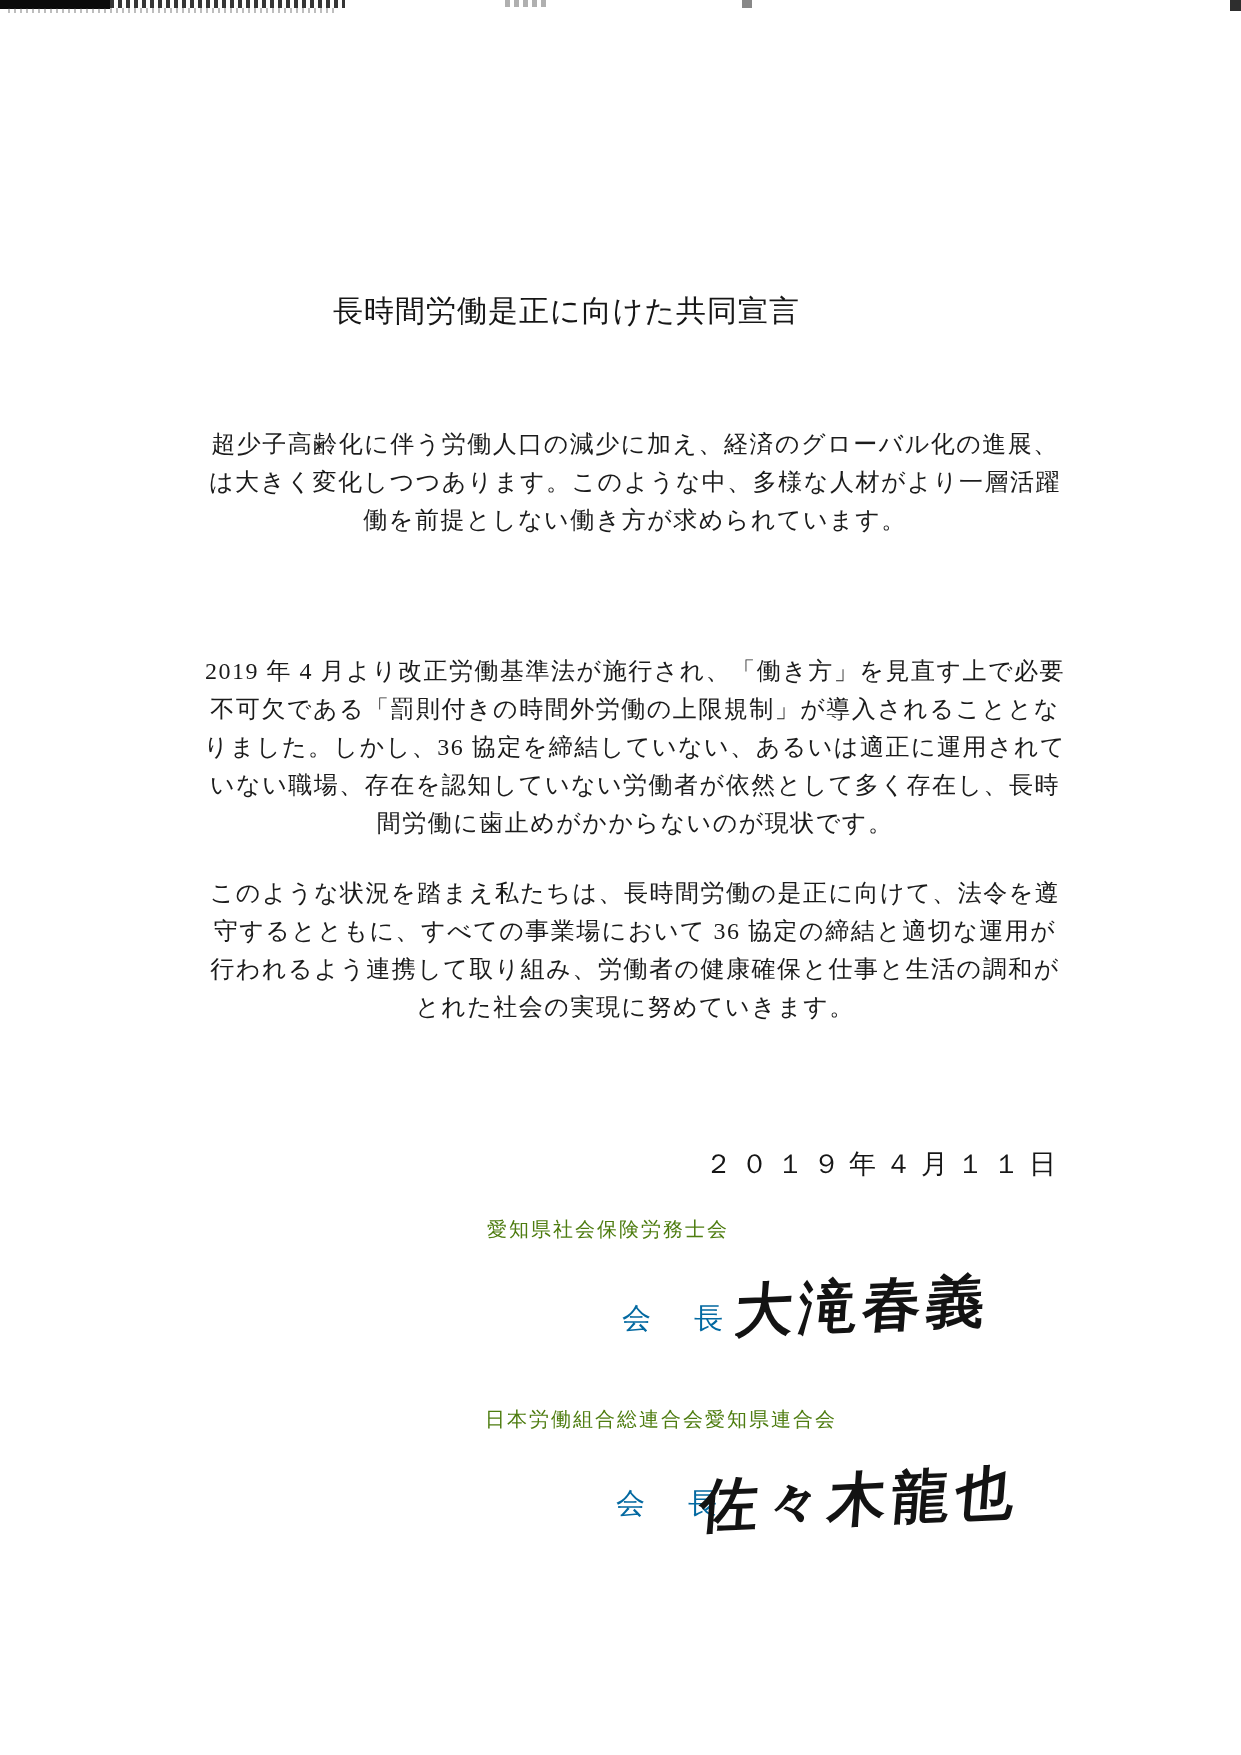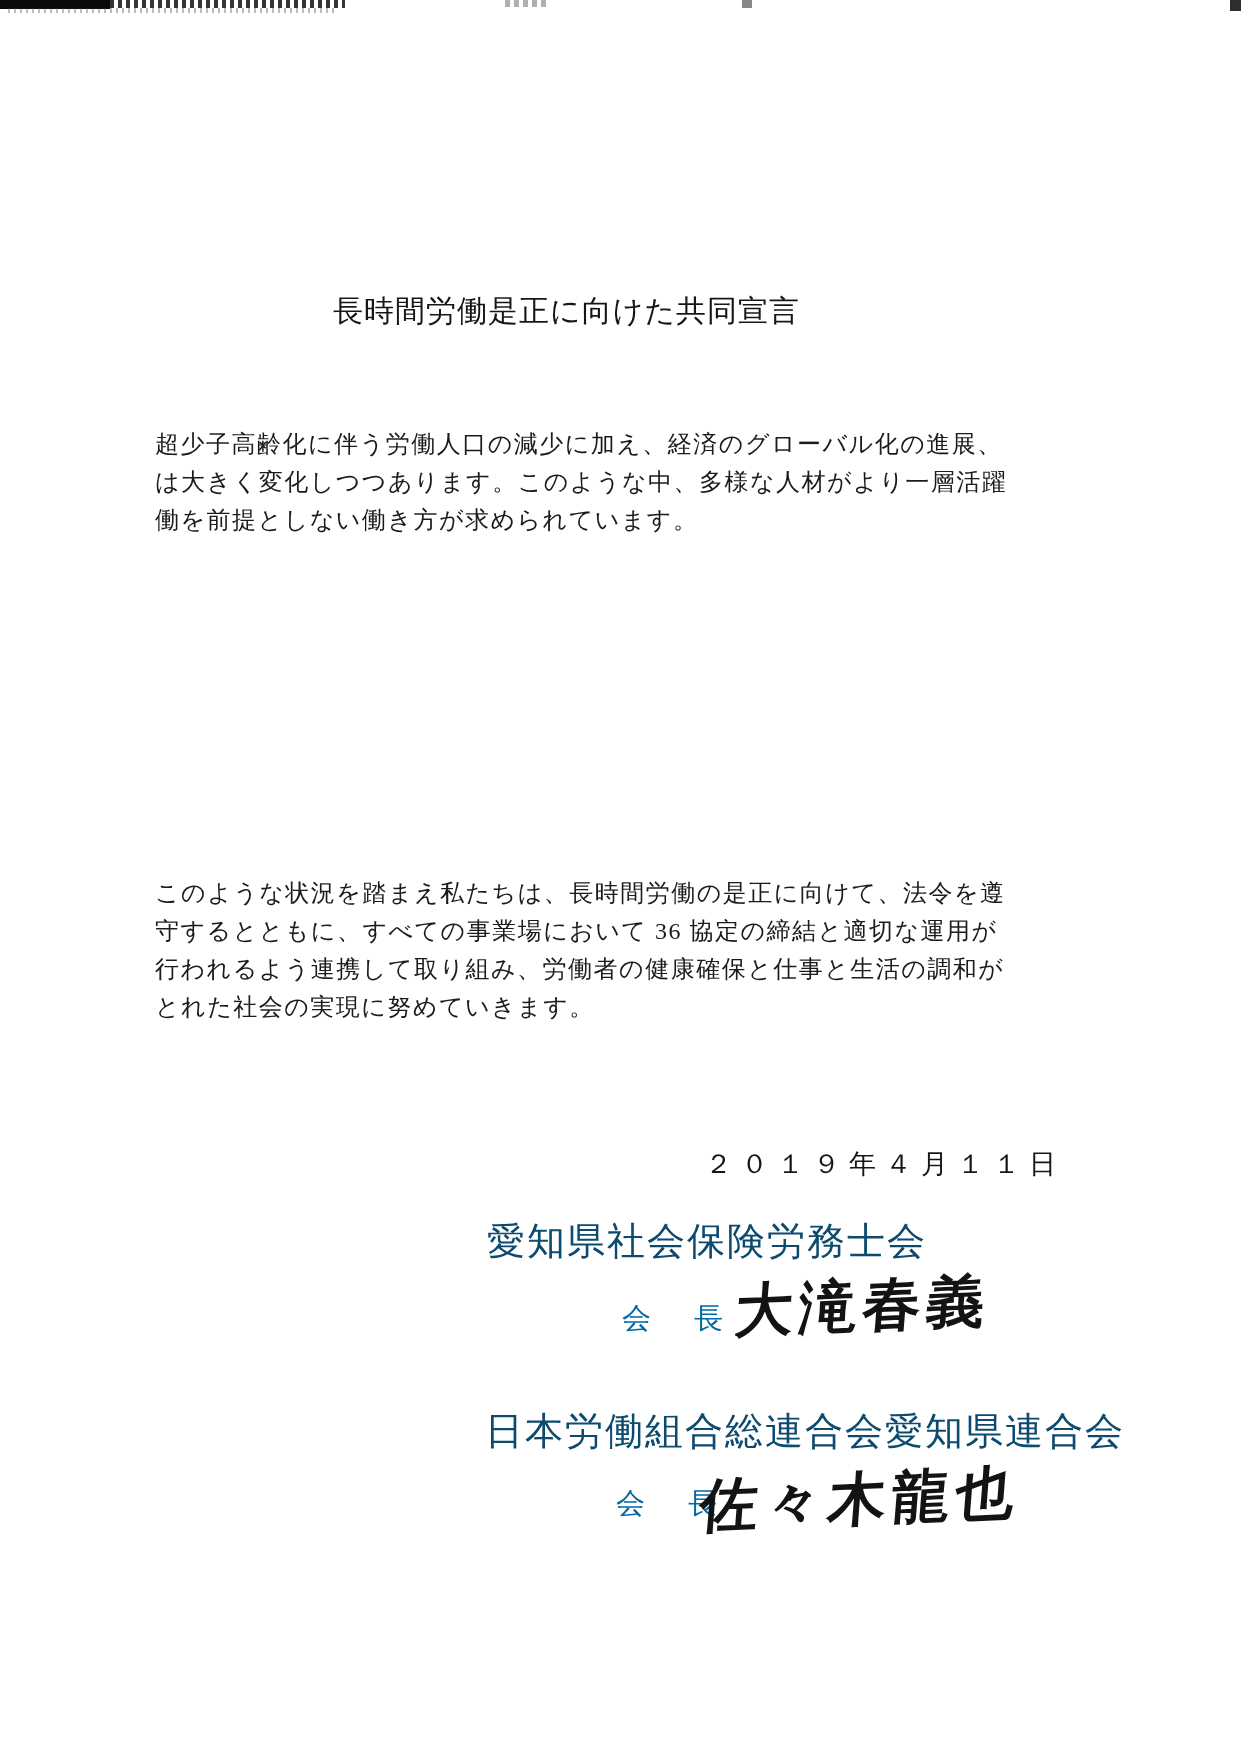--- a/index.html
+++ b/index.html
@@ -9,20 +9,21 @@
   }
   #page {
     position: relative;
     width: 1241px;
     height: 1755px;
     margin: 0 auto;
     background: #ffffff;
     overflow: hidden;
     font-family: "Liberation Serif", "DejaVu Serif", serif;
     color: #1b1b1b;
+    text-align: center;
   }
   
   .noise { position: absolute; }
   #noise-a { left: 0; top: 0; width: 110px; height: 9px; background: #0a0a0a; }
   #noise-b { left: 110px; top: 0; width: 235px; height: 8px;
              background: repeating-linear-gradient(90deg, #121212 0 4px, transparent 4px 8px);
              opacity: .85; }
   #noise-c { left: 8px; top: 8px; width: 330px; height: 5px;
              background: repeating-linear-gradient(90deg, #454545 0 2px, transparent 2px 6px);
              opacity: .35; }
@@ -64,24 +65,24 @@
     top: 1146px;
     right: 176px;
     font-size: 27px;
     letter-spacing: 9px;
     white-space: nowrap;
     color: #161616;
     margin-left: 12px;
   }
   .org-name {
     position: absolute;
-    font-size: 38px;
+    font-size: 20px;
     letter-spacing: 2px;
     white-space: nowrap;
-    color: #0c4a6e;
+    color: #4d7c0f;
   }
   #org-1 { left: 487px; top: 1216px; }
   #org-2 { left: 485px; top: 1406px; }
 
   .role-label {
     position: absolute;
     font-size: 29px;
     letter-spacing: 7px;
     white-space: nowrap;
     color: #0369a1;
@@ -115,20 +116,27 @@
   <div id="noise-f" class="noise"></div>
 
   <div class="doc-title">長時間労働是正に向けた共同宣言</div>
 
   <div id="para-1" class="para">
     <div class="line">超少子高齢化に伴う労働人口の減少に加え、経済のグローバル化の進展、</div>
     <div class="line">は大きく変化しつつあります。このような中、多様な人材がより一層活躍</div>
     <div class="line">働を前提としない働き方が求められています。</div>
   </div>
 
+  <div id="para-2" class="para">
+    <div class="line">2019 年 4 月より改正労働基準法が施行され、「働き方」を見直す上で必要</div>
+    <div class="line">不可欠である「罰則付きの時間外労働の上限規制」が導入されることとな</div>
+    <div class="line">りました。しかし、36 協定を締結していない、あるいは適正に運用されて</div>
+    <div class="line">いない職場、存在を認知していない労働者が依然として多く存在し、長時</div>
+    <div class="line">間労働に歯止めがかからないのが現状です。</div>
+  </div>
 
   <div id="para-3" class="para">
     <div class="line">このような状況を踏まえ私たちは、長時間労働の是正に向けて、法令を遵</div>
     <div class="line">守するとともに、すべての事業場において 36 協定の締結と適切な運用が</div>
     <div class="line">行われるよう連携して取り組み、労働者の健康確保と仕事と生活の調和が</div>
     <div class="line">とれた社会の実現に努めていきます。</div>
   </div>
 
   <div class="date-line">２０１９年４月１１日</div>
 

